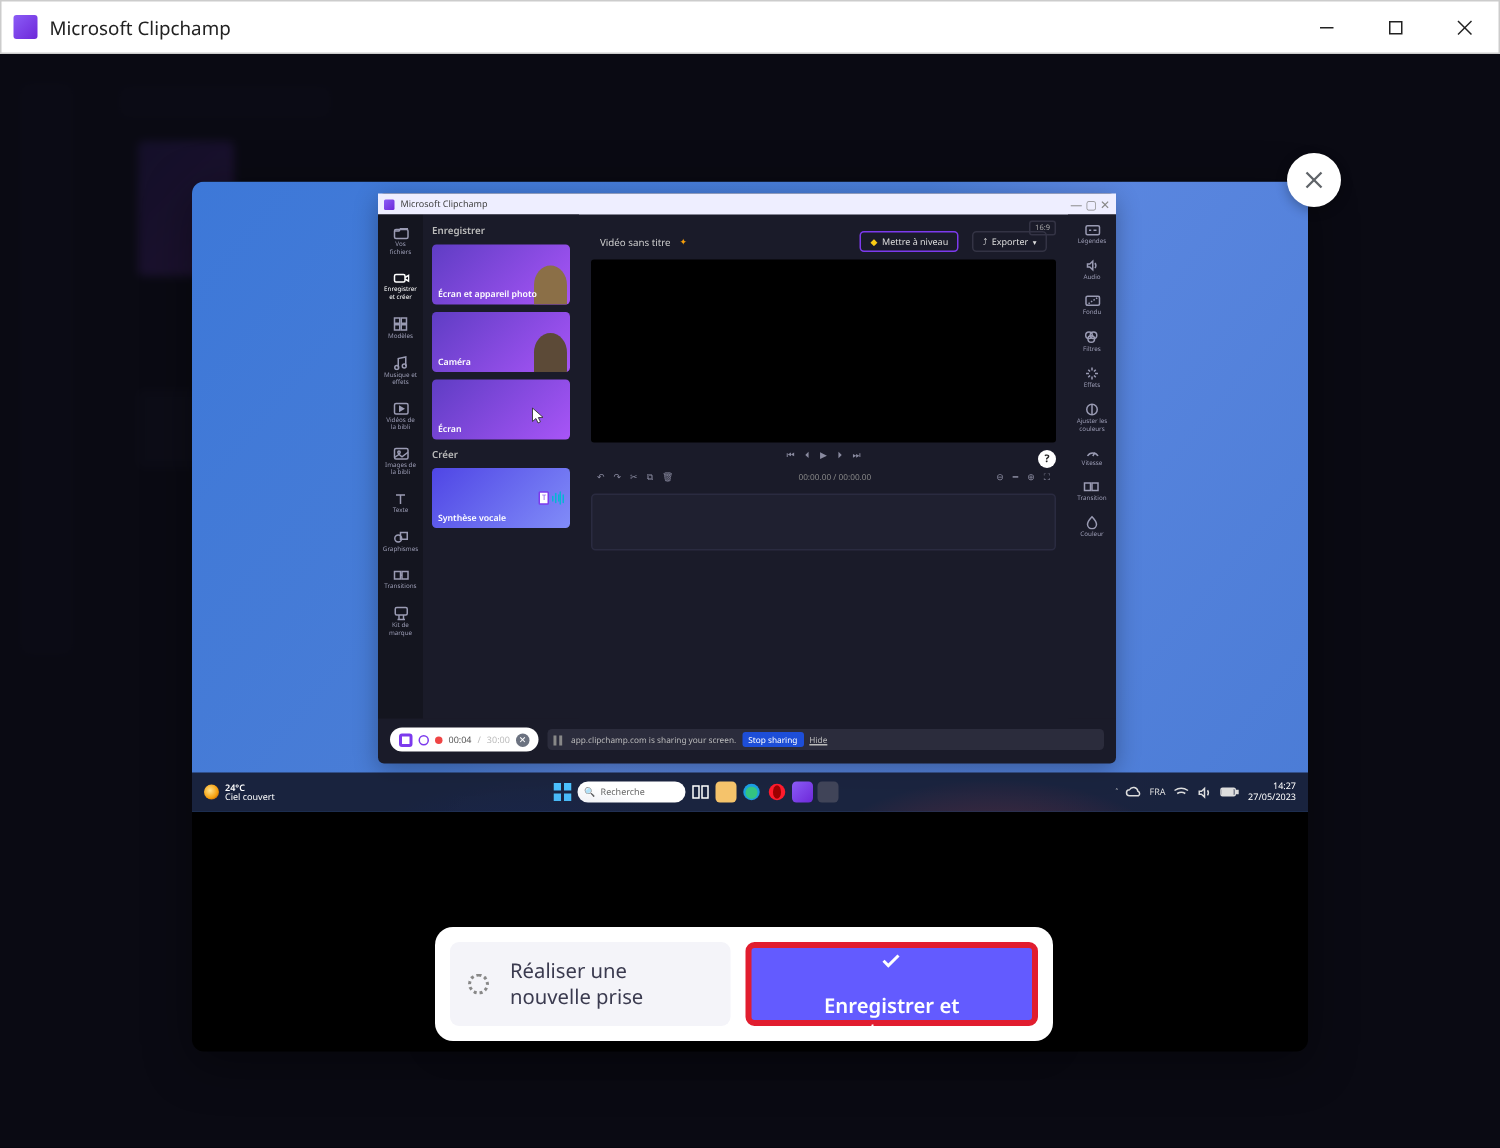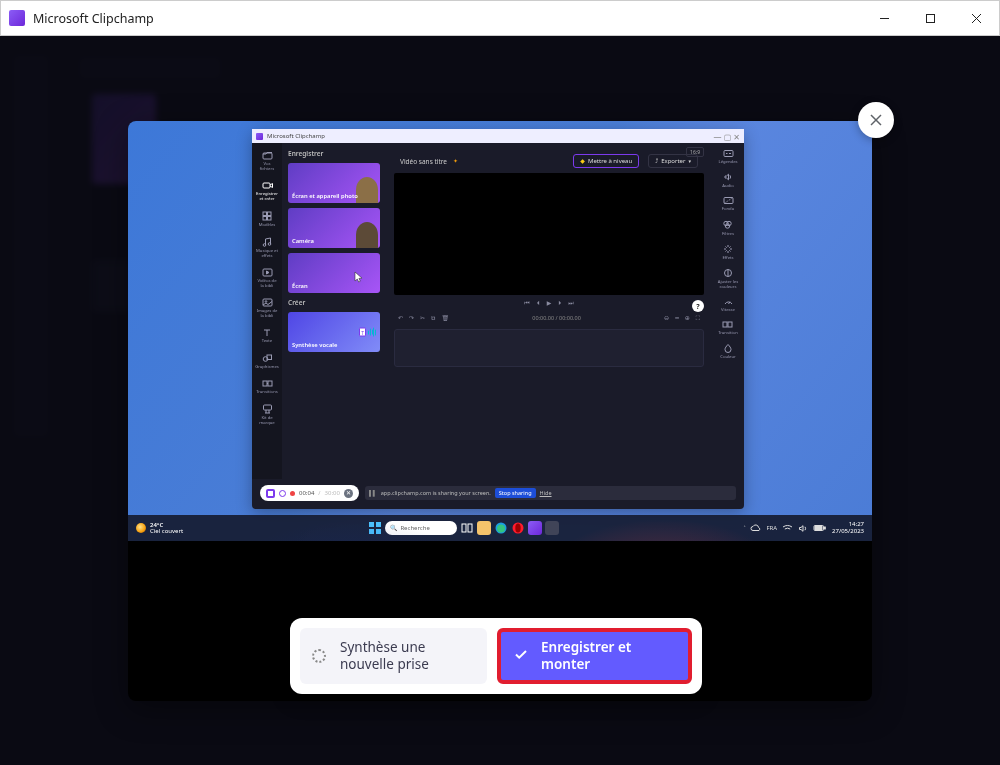--- a/index.html
+++ b/index.html
@@ -92,21 +92,21 @@
 .tb .clock{color:#fff;font-size:6px;text-align:right;line-height:7px;}
 
 
 .close-x{position:absolute;left:858px;top:66px;width:36px;height:36px;border-radius:50%;background:#fff;display:flex;align-items:center;justify-content:center;box-shadow:0 2px 8px rgba(0,0,0,.3);z-index:9;}
 .close-x svg{stroke:#5f6368;}
 
 
 .choices{position:absolute;left:290px;top:582px;width:412px;height:76px;background:#fff;border-radius:12px;display:flex;align-items:center;padding:10px;gap:10px;z-index:20;box-shadow:0 6px 20px rgba(0,0,0,.25);}
 .choice{flex:1;height:56px;border-radius:6px;display:flex;align-items:center;gap:10px;padding:0 12px;font-size:13.5px;line-height:17px;}
 .choice.retake{background:#f4f4f9;color:#3b3b50;}
-.choice.save{background:#635bff;color:#fff;font-weight:600;border:4px solid #e11d2f;}
+.choice.save{background:#635bff;color:#fff;font-weight:600;border:4px solid #e11d2f;flex-direction:column;}
 .choice .cicon{width:18px;flex:0 0 18px;}
 .choice .txt{white-space:pre-line;}
 .spinner{width:14px;height:14px;border:2px dotted #888;border-radius:50%;}
 
 
 .bg-hint{position:absolute;background:#202036;border-radius:4px;z-index:0; filter:blur(3px); opacity:.9;}
 </style>
 </head>
 <body>
 
@@ -467,21 +467,21 @@
       </div>
 
     </div>
   </div>
 
   <div class="choices">
     <div class="choice retake">
       <div class="cicon">
           <div class="spinner"></div>
         </div>
-      <div class="txt">Synthèse une
+      <div class="txt">Réaliser une
 nouvelle prise</div>
     </div>
     <div class="choice save">
       <div class="cicon"><svg width="16" height="16" fill="none" stroke="#fff" stroke-width="2">
             <path d="M3 8.5l3.2 3.2L13 5"></path>
           </svg></div>
       <div class="txt">Enregistrer et
 monter</div>
     </div>
   </div>

